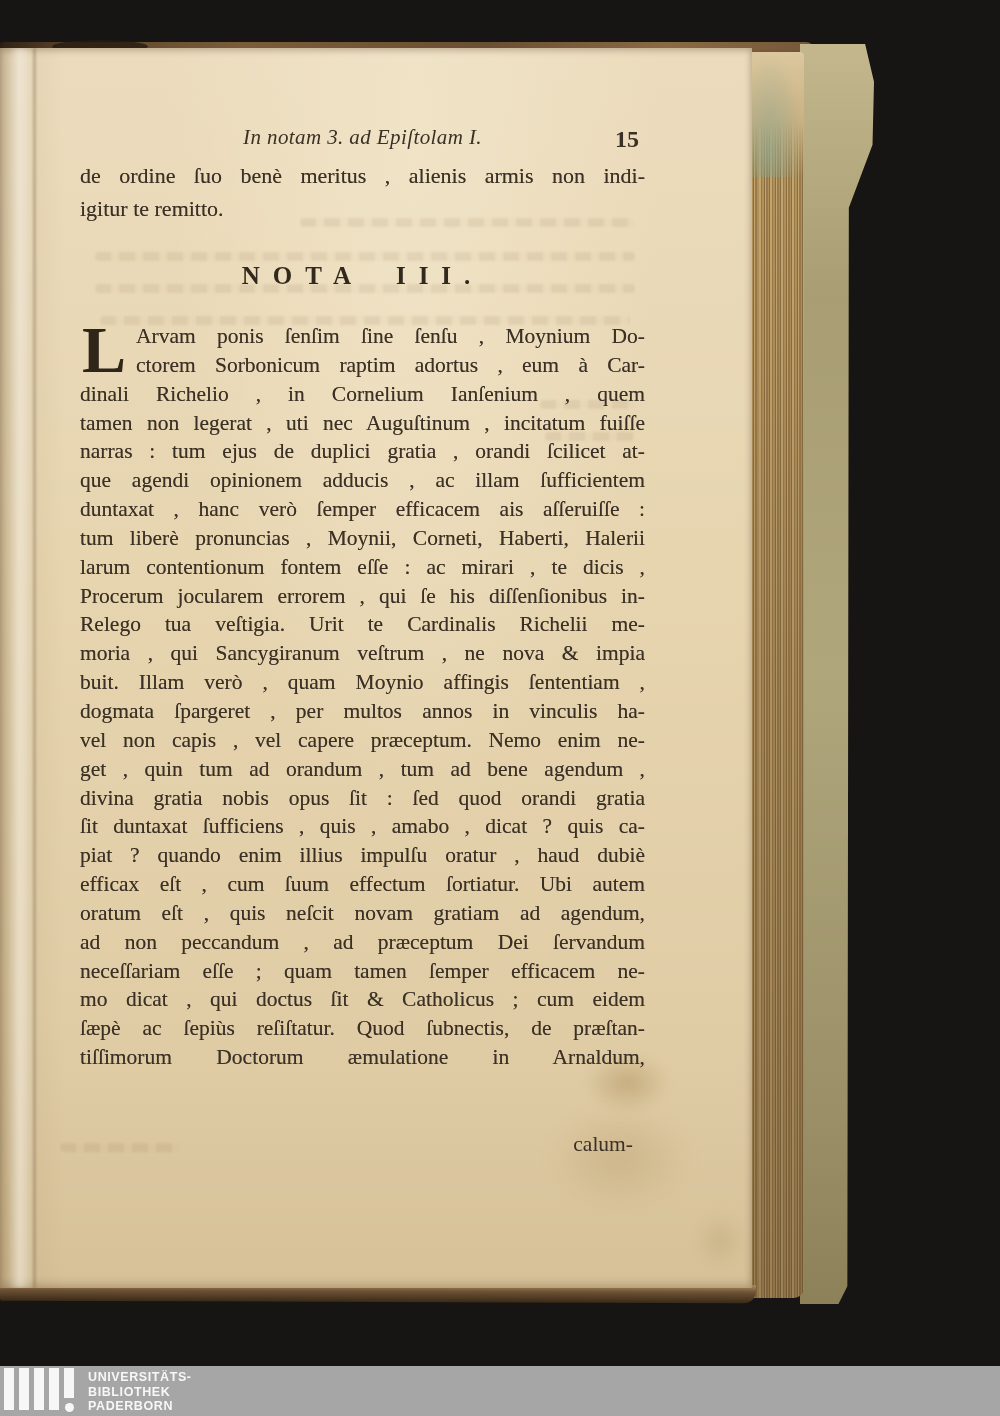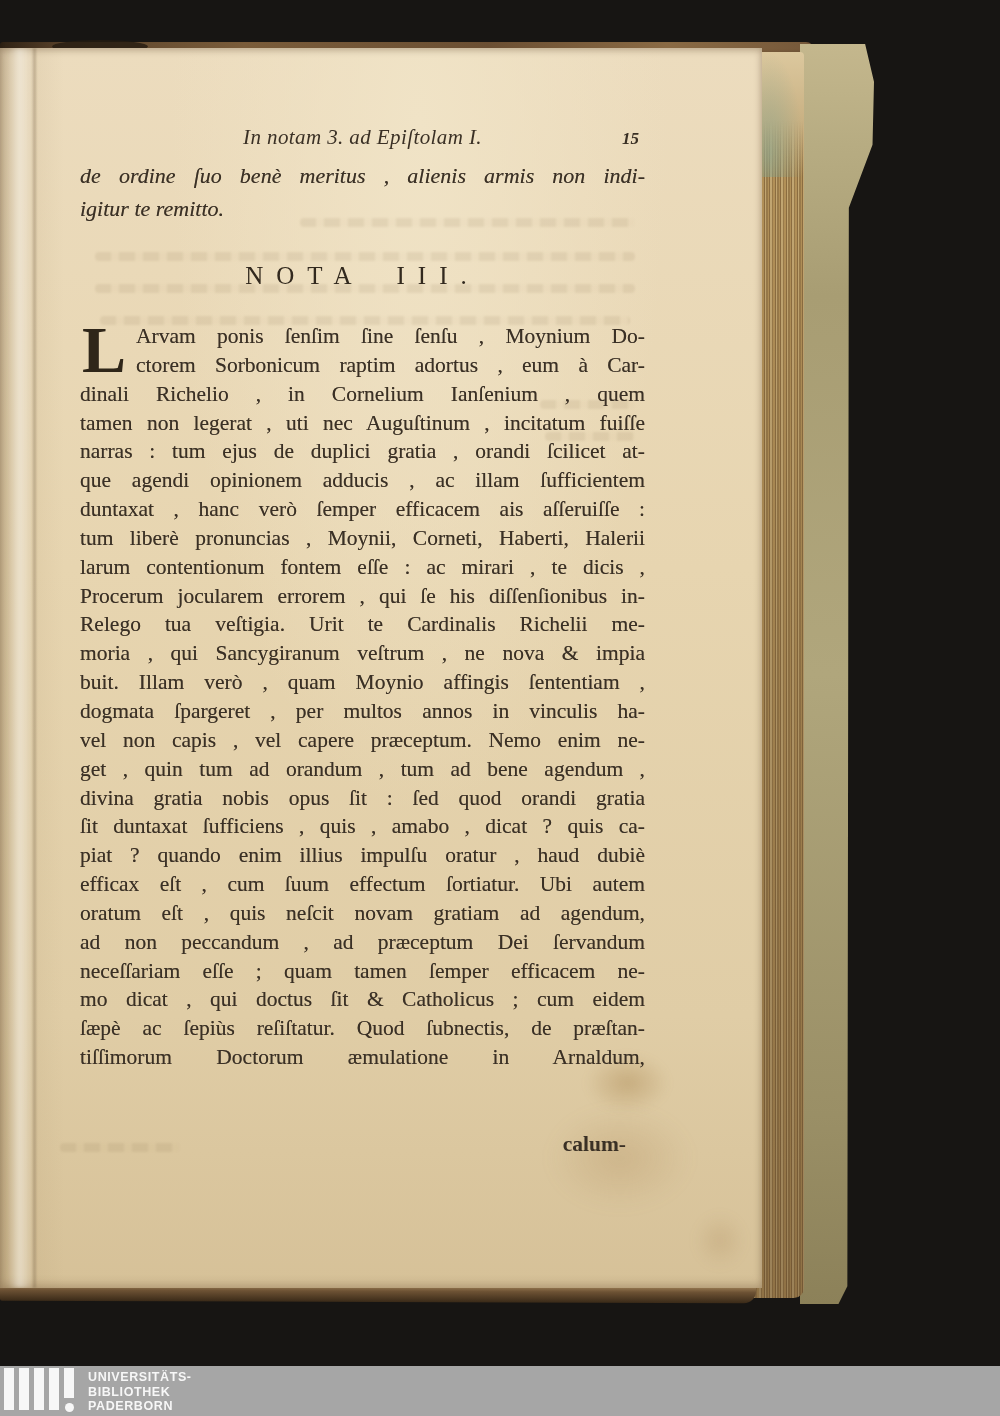--- a/index.html
+++ b/index.html
@@ -28,46 +28,46 @@
                linear-gradient(180deg,#dcc89e 0%,#c9b183 55%,rgba(201,177,131,0) 100%);}
   .bottom-edge{position:absolute;left:0;top:1284px;width:756px;height:18px;border-radius:0 0 12px 2px;
     transform:rotate(.2deg);
     background:linear-gradient(180deg,#a98a5e 0%,#6d5234 40%,#3a2a18 100%);}
   
   .page{position:absolute;left:0;top:48px;width:752px;height:1240px;overflow:hidden;
     background:
       radial-gradient(ellipse at 55% 6%,var(--paper_light) 0%,rgba(240,227,198,0) 42%),
       linear-gradient(90deg,rgba(120,95,60,.25) 0px,rgba(160,135,95,.12) 26px,rgba(0,0,0,0) 64px),
       linear-gradient(180deg,#ecdcbe 0%,var(--paper) 42%,#e0cda6 78%,var(--paper_dark) 100%);
-    box-shadow:inset 0 3px 6px rgba(80,55,30,.25), inset 0 -4px 8px rgba(90,65,40,.25);padding-left:10px;}
+    box-shadow:inset 0 3px 6px rgba(80,55,30,.25), inset 0 -4px 8px rgba(90,65,40,.25);}
   .fold-highlight{position:absolute;left:8px;top:0;width:26px;height:100%;filter:blur(2px);
     background:linear-gradient(90deg,rgba(252,248,238,0),rgba(253,250,242,.55) 45%,rgba(252,248,238,0));}
   .fold-crease{position:absolute;left:33px;top:0;width:3px;height:100%;filter:blur(1px);
     background:rgba(105,85,60,.30);}
   
   .ghost{position:absolute;height:9px;border-radius:4px;filter:blur(1.2px);opacity:.55;
     background:repeating-linear-gradient(90deg,rgba(125,100,65,.20) 0 16px,rgba(125,100,65,.04) 16px 24px);}
   .stain{position:absolute;border-radius:50%;}
   
   .running-head{position:absolute;left:80px;top:74px;width:565px;line-height:30px;text-align:center;color:var(--ink);}
   .running-title{font-style:italic;font-size:21px;letter-spacing:.4px;}
-  .page-number{position:absolute;right:6px;top:2px;font-weight:bold;font-size:17px;font-style:italic;}
+  .page-number{position:absolute;right:6px;top:2px;font-weight:bold;font-size:24px;}
   .intro{position:absolute;left:80px;top:112px;width:565px;color:var(--ink);font-size:22px;}
-  .intro .line{height:32.5px;line-height:32.5px;font-style:italic;}
+  .intro .line{height:32.5px;line-height:32.5px;}
   .intro .line:last-child{text-align:left;text-align-last:left;}
   .heading{position:absolute;left:80px;top:214px;width:565px;text-align:center;color:#32291e;
-    font-size:25px;font-weight:normal;letter-spacing:13px;word-spacing:14px;}
+    font-size:25px;font-weight:bold;letter-spacing:13px;word-spacing:14px;}
   .bodyblock{position:absolute;left:80px;top:274px;width:565px;color:var(--ink);font-size:21.5px;}
   .line{height:28.85px;line-height:28.85px;text-align:justify;text-align-last:justify;overflow:hidden;
     text-shadow:0 0 .4px rgba(58,48,37,.55);}
   .it{}
   .dropcap{float:left;width:44px;height:54px;margin:3px 10px 0 2px;font-size:66px;line-height:50px;
     font-weight:bold;color:#2f2619;}
-  .catchword{position:absolute;left:65px;top:1082px;width:561px;text-align:right;color:var(--ink);
-    font-size:21.5px;line-height:29px;font-weight:bold;}
+  .catchword{position:absolute;left:72px;top:1082px;width:561px;text-align:right;color:var(--ink);
+    font-size:21.5px;line-height:29px;}
   
   .banner{position:absolute;left:0;top:1366px;width:1000px;height:50px;background:var(--band_gray);}
   .logo-bars{position:absolute;left:4px;top:2px;width:80px;height:46px;}
   .bar{position:absolute;top:0;width:10px;height:42px;background:var(--logo_white);}
   .bar.b5{height:30px;}
   .logo-dot{position:absolute;left:61px;top:35px;width:9px;height:9px;border-radius:50%;background:var(--logo_white);}
   .lib-name{position:absolute;left:88px;top:4px;color:var(--logo_white);
     font-family:"Liberation Sans","DejaVu Sans",sans-serif;font-size:12.5px;font-weight:bold;
     line-height:14.5px;letter-spacing:.6px;}
 </style>

